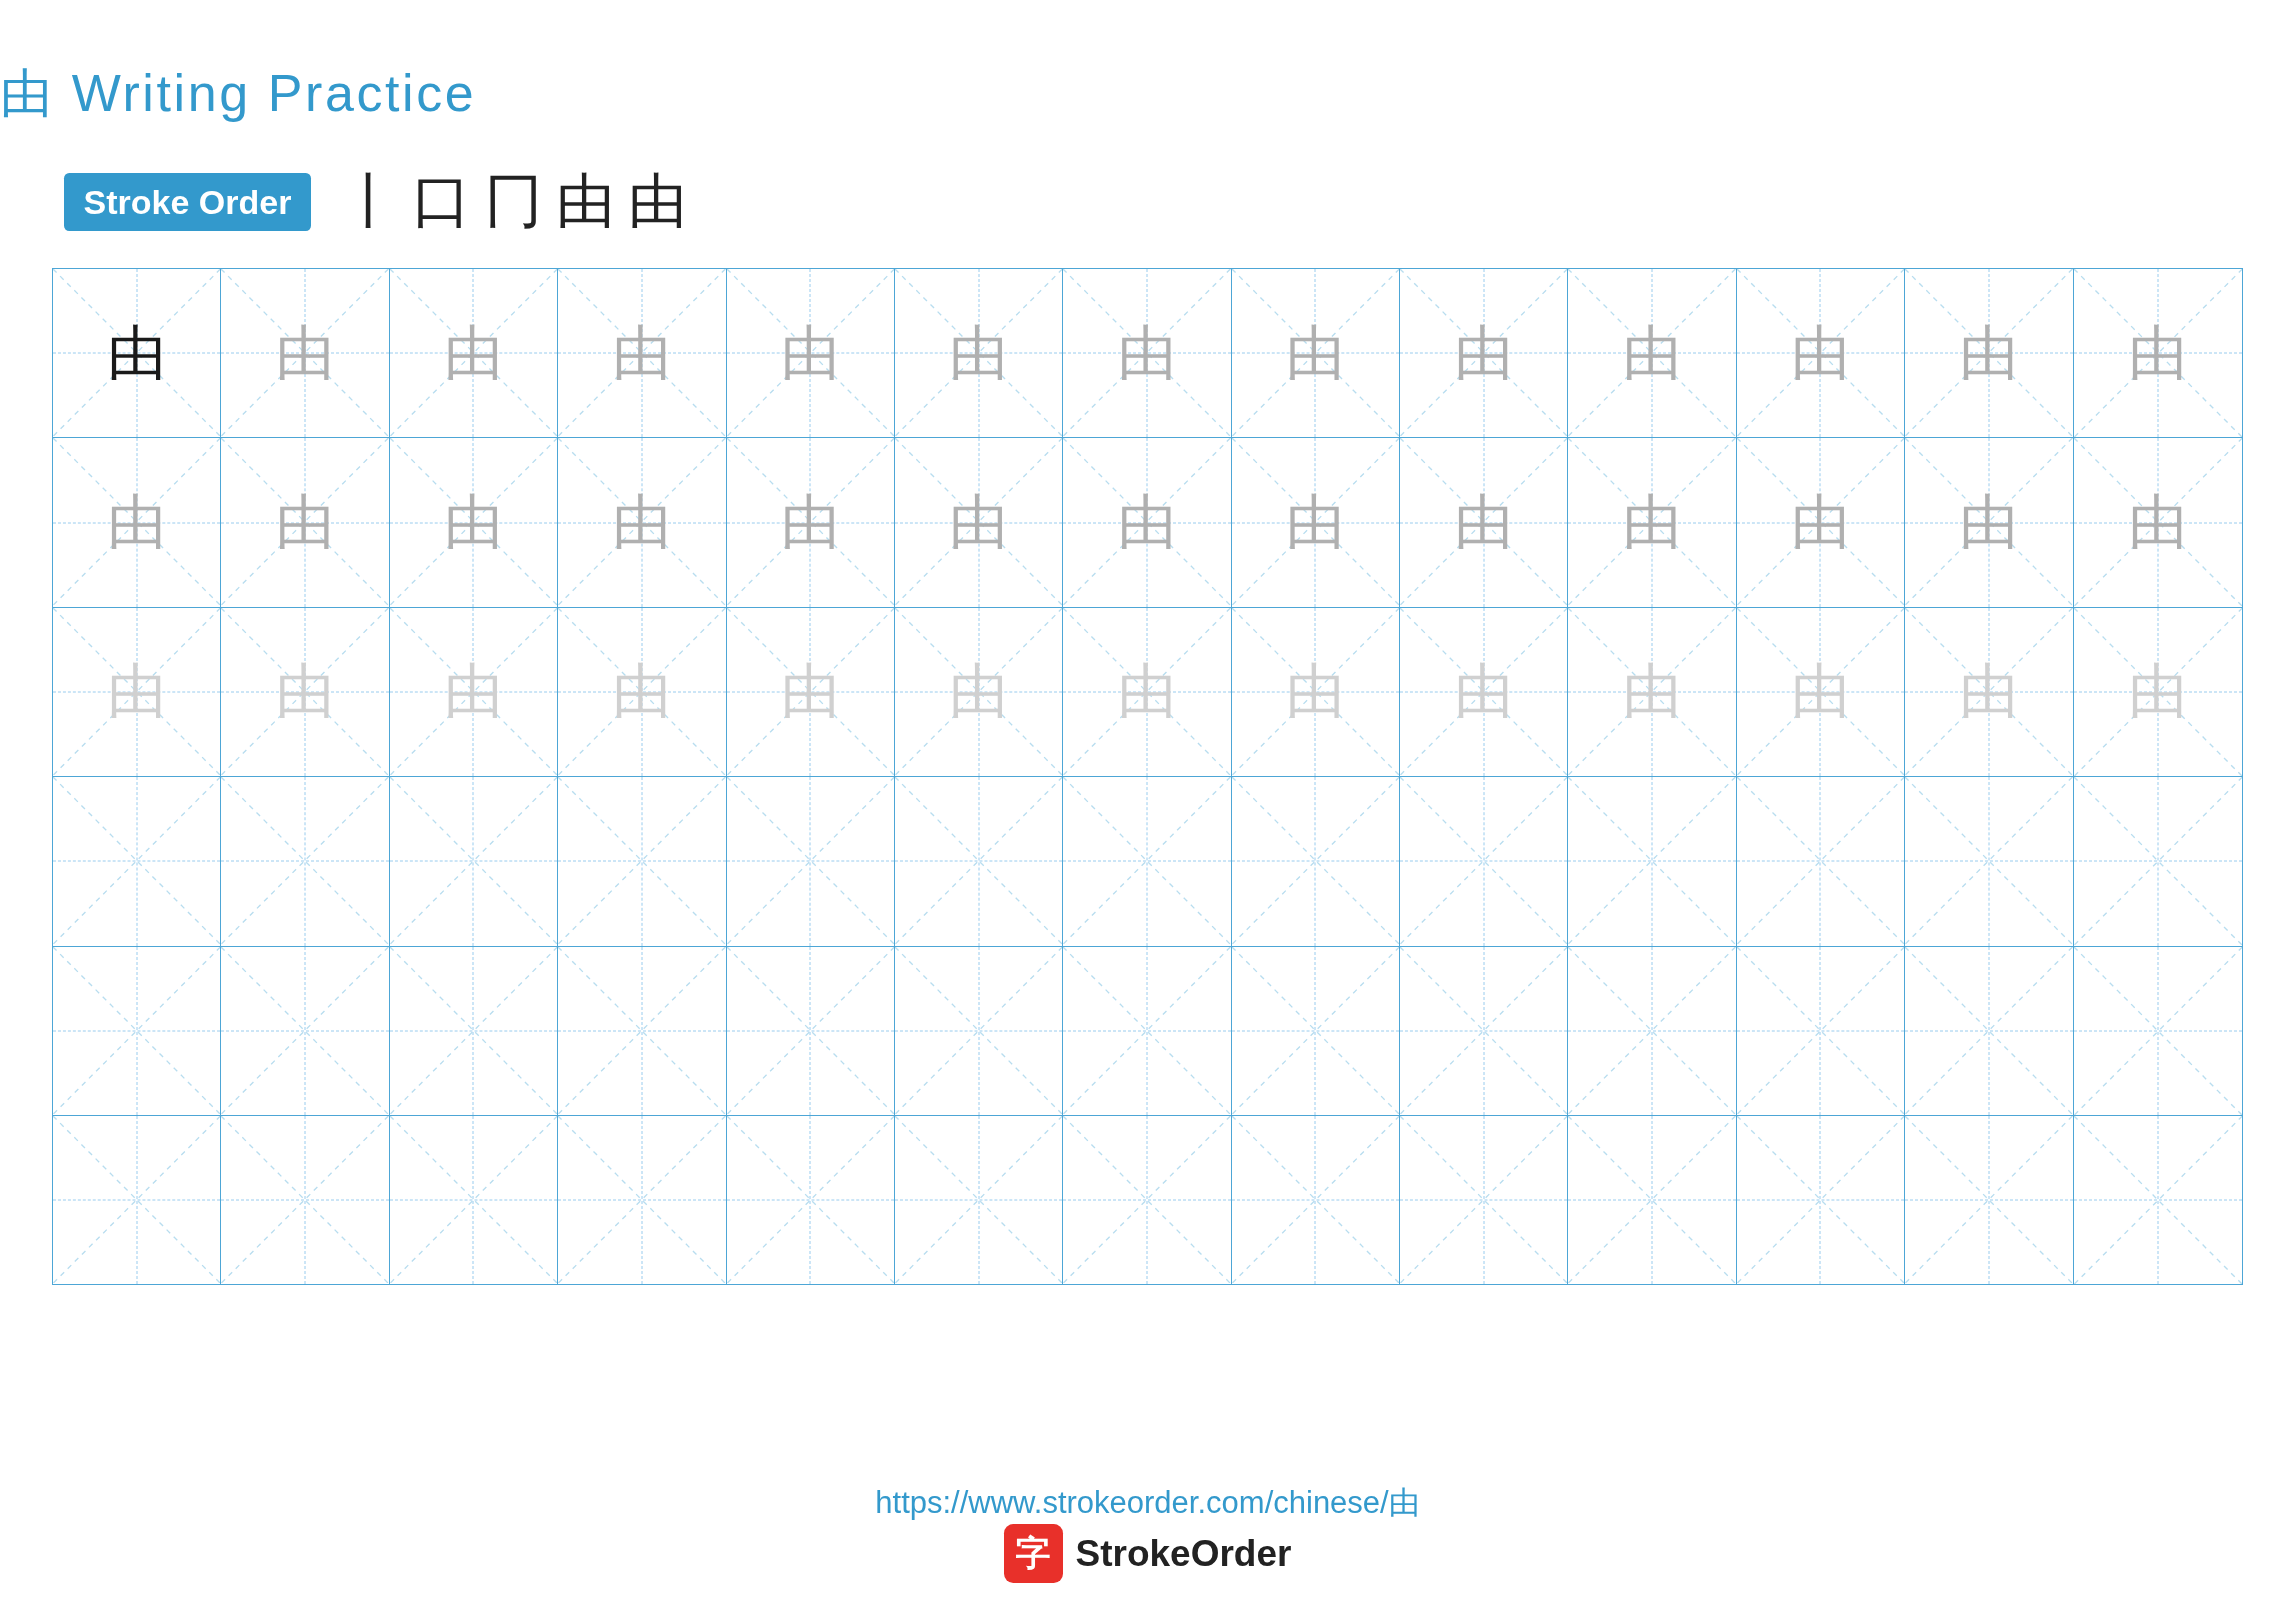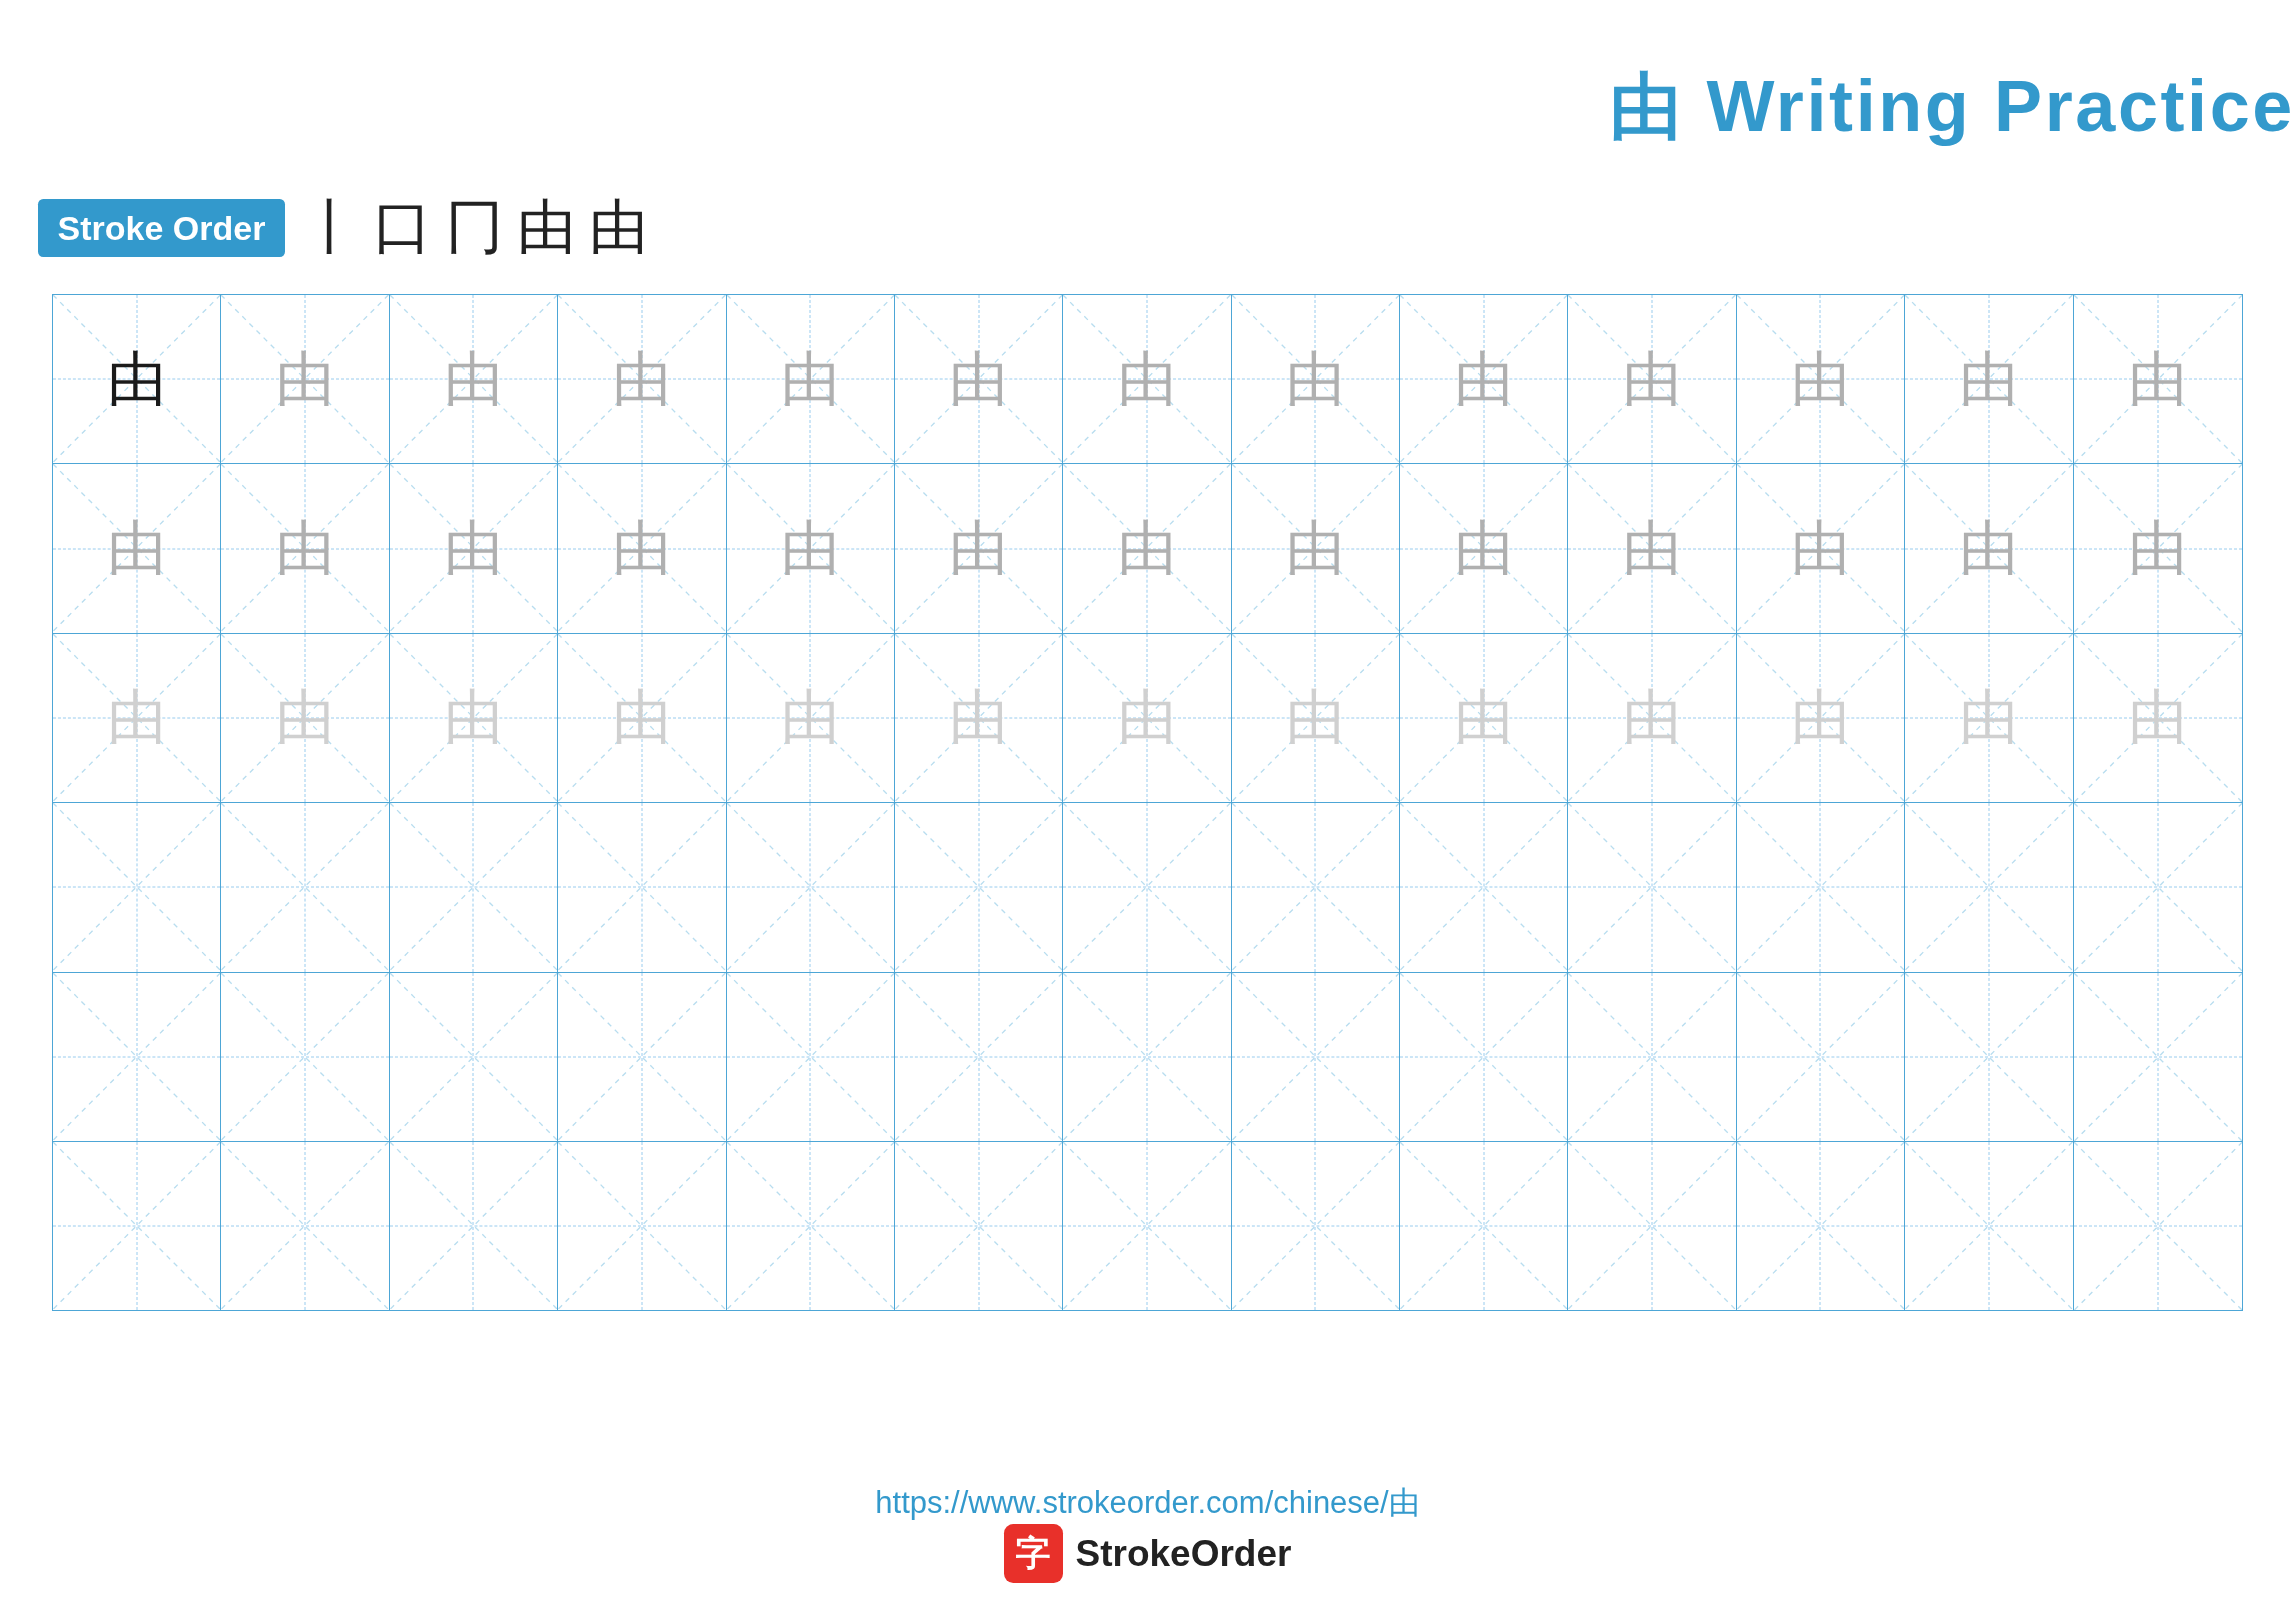--- a/index.html
+++ b/index.html
@@ -6,35 +6,35 @@
     body {
       background: #fff;
       font-family: Arial, sans-serif;
       width: 2295px;
       height: 1622px;
       position: relative;
       overflow: hidden;
     }
 
     .page-title {
-      text-align: right;
+      text-align: left;
       padding-top: 59px;
       padding-bottom: 33px;
-      font-size: 72px;
+      font-size: 52px;
       color: #3399cc;
-      font-weight: bold;
+      font-weight: normal;
       letter-spacing: 2.6px;
     }
 
     .stroke-order-section {
       display: flex;
       align-items: center;
-      padding-left: 38px;
+      padding-left: 64px;
       margin-bottom: 26px;
-      gap: 16px;
+      gap: 29px;
     }
 
     .stroke-order-badge {
       background: #3399cc;
       color: #fff;
       font-size: 34px;
       font-weight: bold;
       padding: 9.2px 19.6px;
       border-radius: 5.2px;
     }

